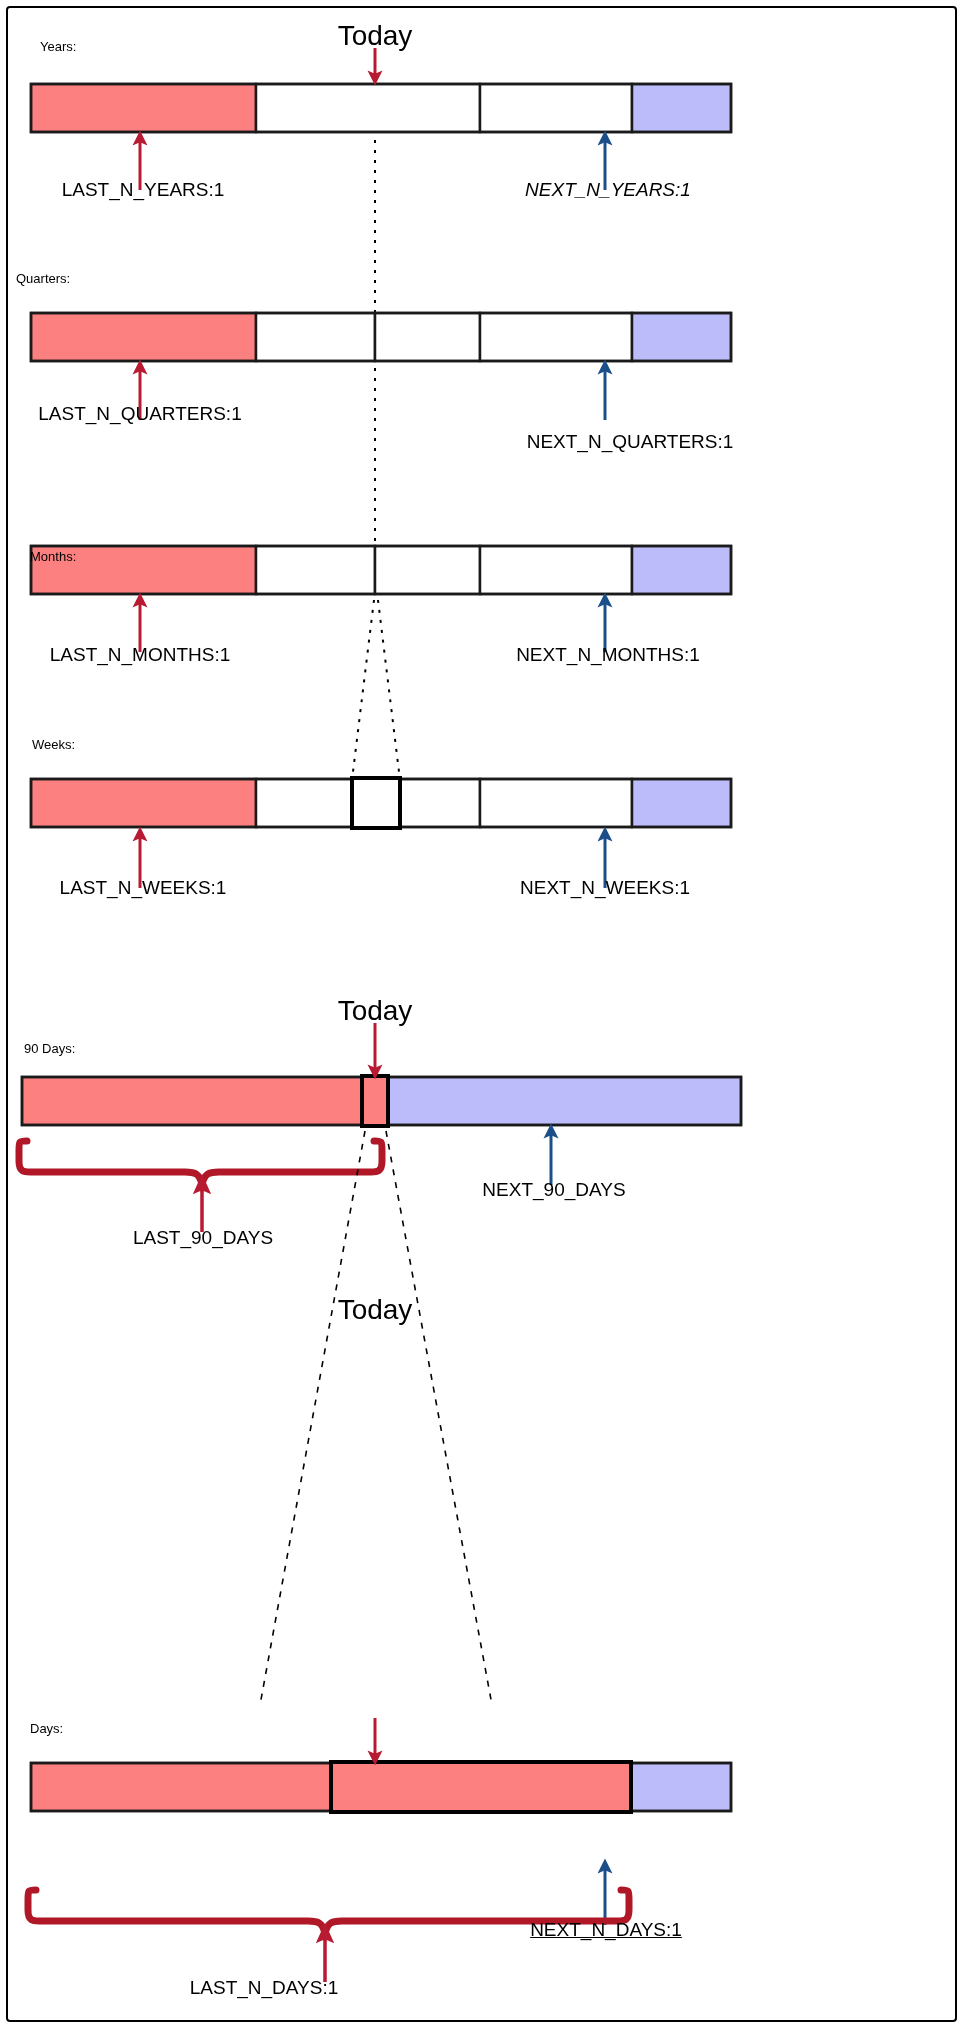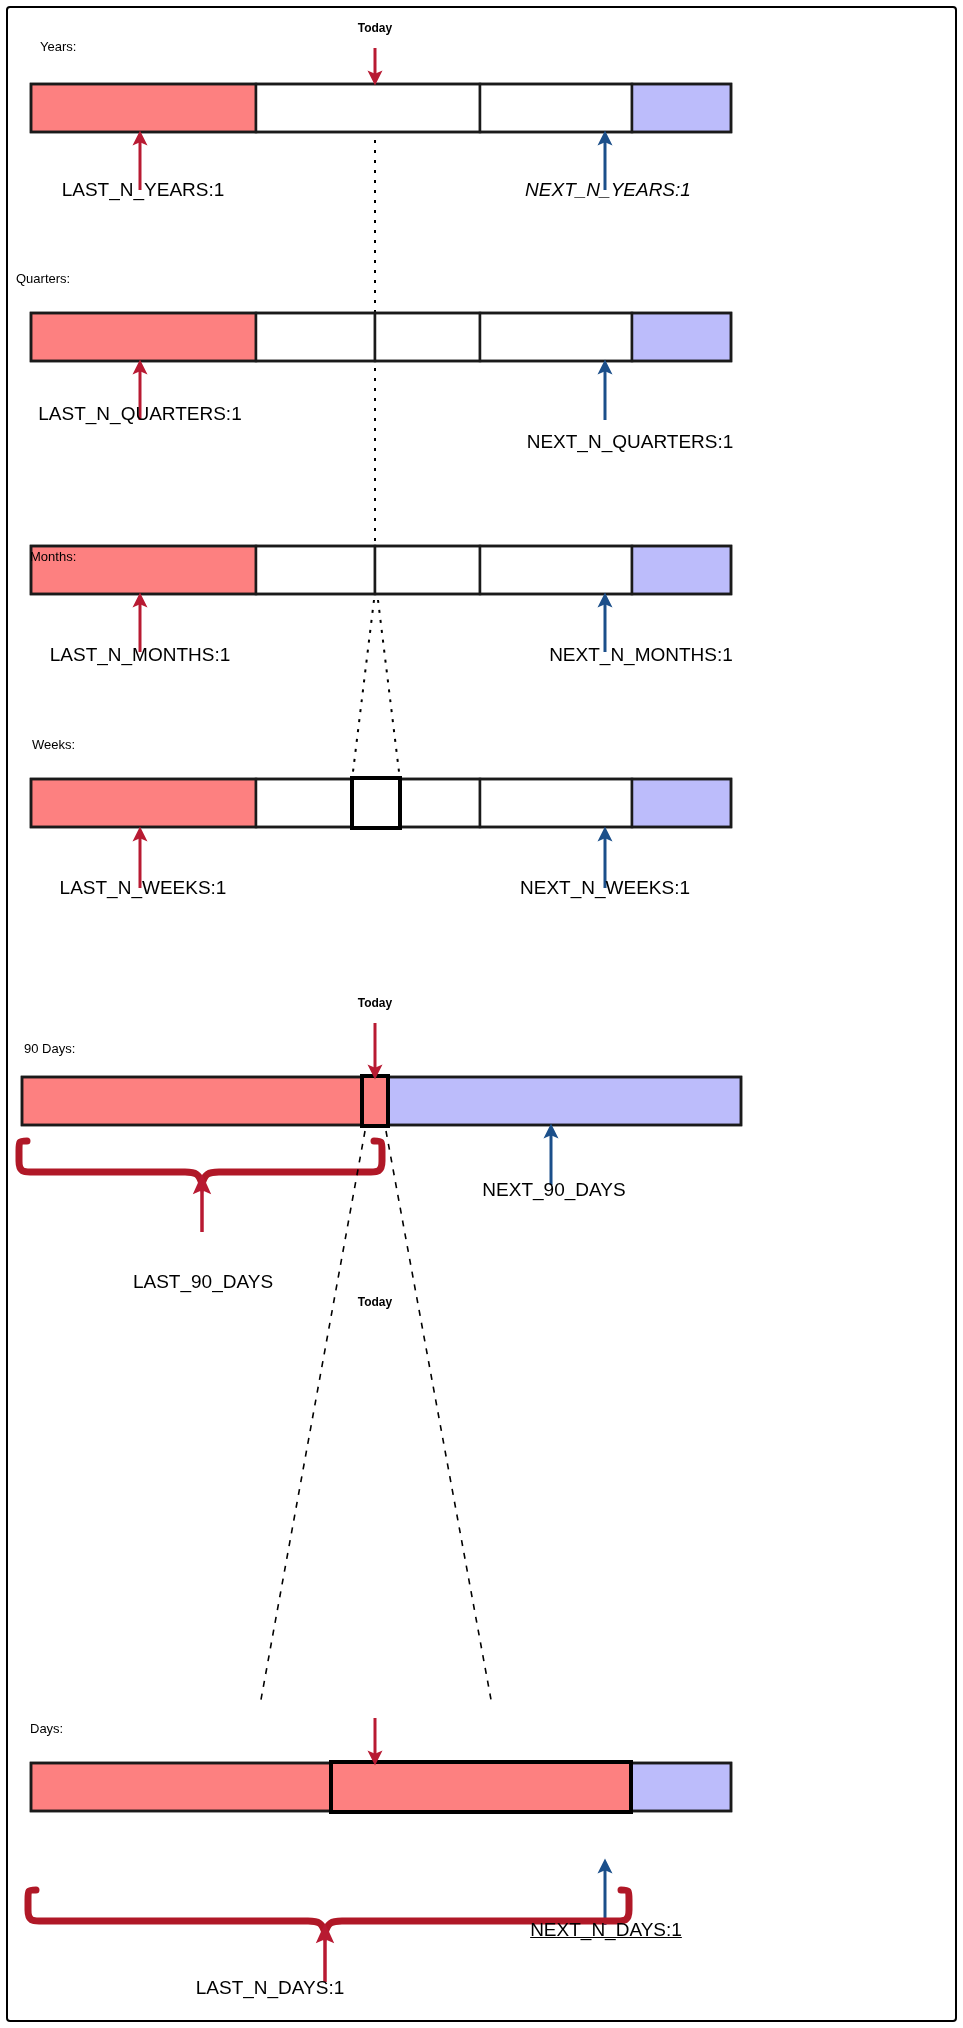--- a/index.html
+++ b/index.html
@@ -45,22 +45,22 @@
     white-space: nowrap;
     line-height: 1;
   }
   .row-title {
     font-size: 13px;
   }
   .code-label {
     font-size: 19px;
   }
   .today-label {
-    font-size: 12px;
-    font-weight: bold;
+    font-size: 28px;
+    font-weight: normal;
   }
   .ctr {
     transform: translateX(-50%);
   }
 </style>
 </head>
 <body>
 
 <div id="page">
   <div id="frame"></div>
@@ -188,28 +188,28 @@
   <div class="lbl row-title" style="left:40px; top:40px;">Years:</div>
   <div class="lbl code-label ctr" style="left:143px; top:180px;">LAST_N_YEARS:1</div>
   <div class="lbl code-label ctr" style="left:608px; top:180px;font-style:italic;">NEXT_N_YEARS:1</div>
 
   <div class="lbl row-title" style="left:16px; top:272px;">Quarters:</div>
   <div class="lbl code-label ctr" style="left:140px; top:404px;">LAST_N_QUARTERS:1</div>
   <div class="lbl code-label ctr" style="left:608px; top:432px;margin-left:22px;">NEXT_N_QUARTERS:1</div>
 
   <div class="lbl row-title" style="left:30px; top:506px;margin-top:44px;">Months:</div>
   <div class="lbl code-label ctr" style="left:140px; top:645px;">LAST_N_MONTHS:1</div>
-  <div class="lbl code-label ctr" style="left:608px; top:645px;margin-left:33px;">NEXT_N_MONTHS:1</div>
+  <div class="lbl code-label ctr" style="left:608px; top:645px;">NEXT_N_MONTHS:1</div>
 
   <div class="lbl row-title" style="left:32px; top:738px;">Weeks:</div>
   <div class="lbl code-label ctr" style="left:143px; top:878px;">LAST_N_WEEKS:1</div>
   <div class="lbl code-label ctr" style="left:605px; top:878px;">NEXT_N_WEEKS:1</div>
 
   <div class="lbl today-label ctr" style="left:375px; top:997px;">Today</div>
   <div class="lbl row-title" style="left:24px; top:1042px;">90 Days:</div>
-  <div class="lbl code-label ctr" style="left:203px; top:1228px;margin-top:44px;">LAST_90_DAYS</div>
+  <div class="lbl code-label ctr" style="left:203px; top:1228px;">LAST_90_DAYS</div>
   <div class="lbl code-label ctr" style="left:554px; top:1180px;">NEXT_90_DAYS</div>
 
   <div class="lbl today-label ctr" style="left:375px; top:1296px;">Today</div>
   <div class="lbl row-title" style="left:30px; top:1722px;">Days:</div>
-  <div class="lbl code-label ctr" style="left:270px; top:1978px;text-align:center;">LAST_N_DAYS:1</div>
+  <div class="lbl code-label ctr" style="left:264px; top:1978px;text-align:center;">LAST_N_DAYS:1</div>
   <div class="lbl code-label ctr" style="left:606px; top:1920px;text-decoration:underline;">NEXT_N_DAYS:1</div>
 </div>
 
 </body></html>

